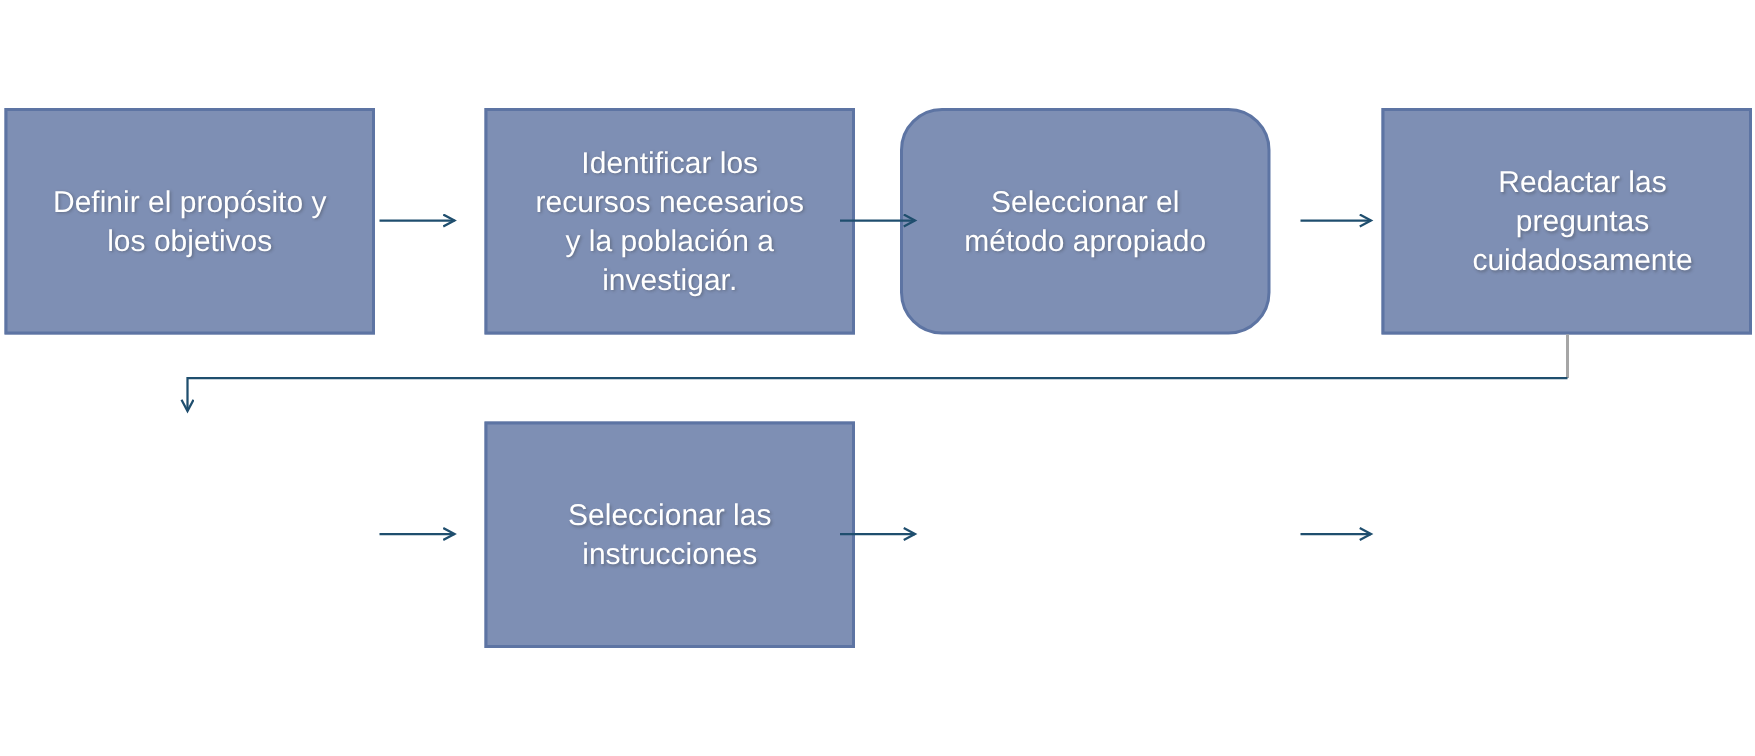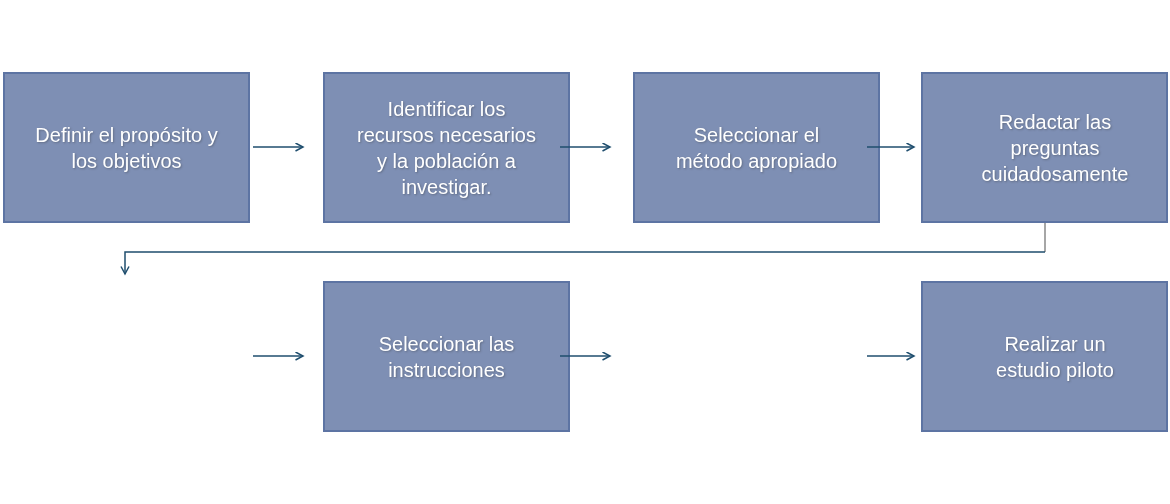--- a/index.html
+++ b/index.html
@@ -33,21 +33,21 @@
     color: var(--box-text);
     font-size: 20px;
     line-height: 26px;
     padding: 0 26px;
     text-shadow: 1px 1px 2px rgba(50,50,50,0.35);
   }
   .r1 { top: 72px; }
   .r2 { top: 281px; }
   .c1 { left: 3px; }
   .c2 { left: 323px; }
-  .c3 { left: 633px; }
+  .c3 { left: 600px; border-radius: 28px; }
   .c4 { left: 921px; padding-left: 47px; }
   .connector-layer {
     position: absolute;
     left: 0; top: 0;
     width: 1170px;
     height: 504px;
     pointer-events: none;
   }
   .arrow-stroke {
     stroke: var(--arrow-color);
@@ -74,23 +74,20 @@
   <div class="box r1 c3">
     <span>Seleccionar el método apropiado</span>
   </div>
   <div class="box r1 c4">
     <span>Redactar las preguntas cuidadosamente</span>
   </div>
 
   <div class="box r2 c2">
     <span>Seleccionar las instrucciones</span>
   </div>
-  <div class="box r2 c4">
-    <span>Realizar un estudio piloto</span>
-  </div>
 
   <svg class="connector-layer" viewBox="0 0 1170 504">
     <defs>
       <marker id="arrowOpen" markerWidth="12" markerHeight="12" refX="8" refY="4.5" orient="auto" markerUnits="userSpaceOnUse">
         <path d="M0.5,0.5 L8,4.5 L0.5,8.5" class="arrow-stroke" stroke-width="1.4"></path>
       </marker>
     </defs>
 
     <line x1="253" y1="147" x2="303" y2="147" class="arrow-stroke" marker-end="url(#arrowOpen)"></line>
     <line x1="560" y1="147" x2="610" y2="147" class="arrow-stroke" marker-end="url(#arrowOpen)"></line>

